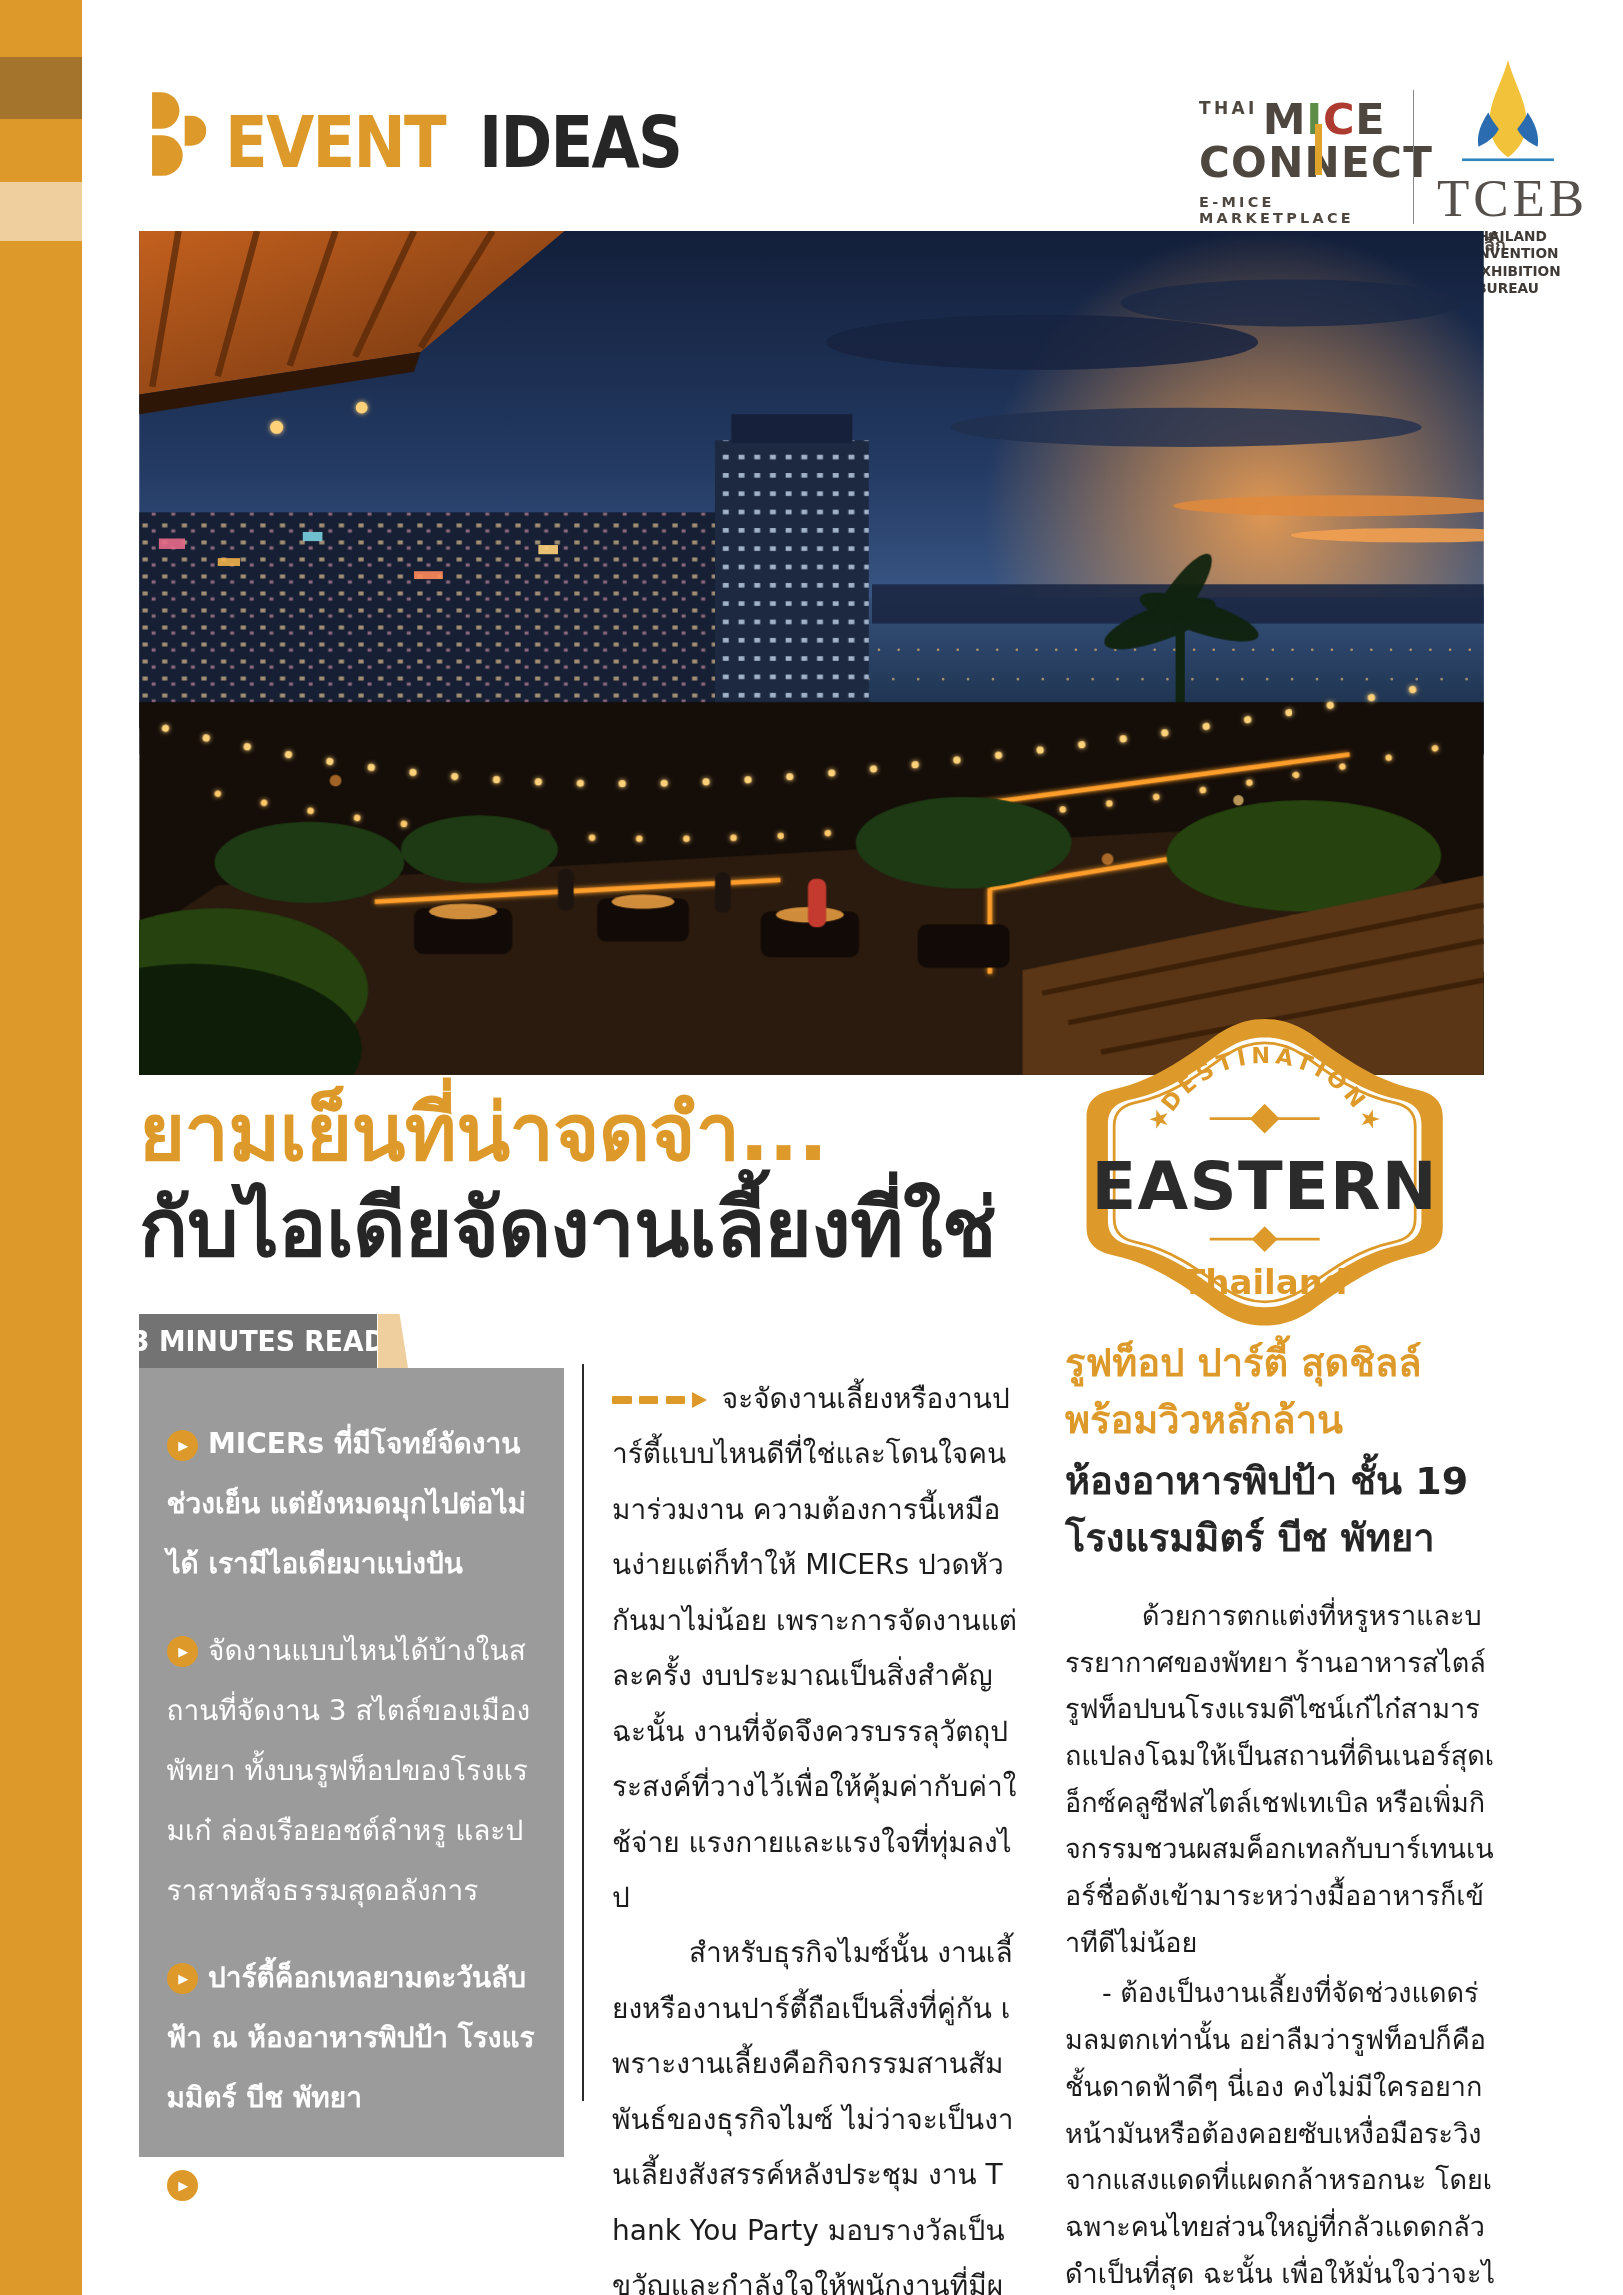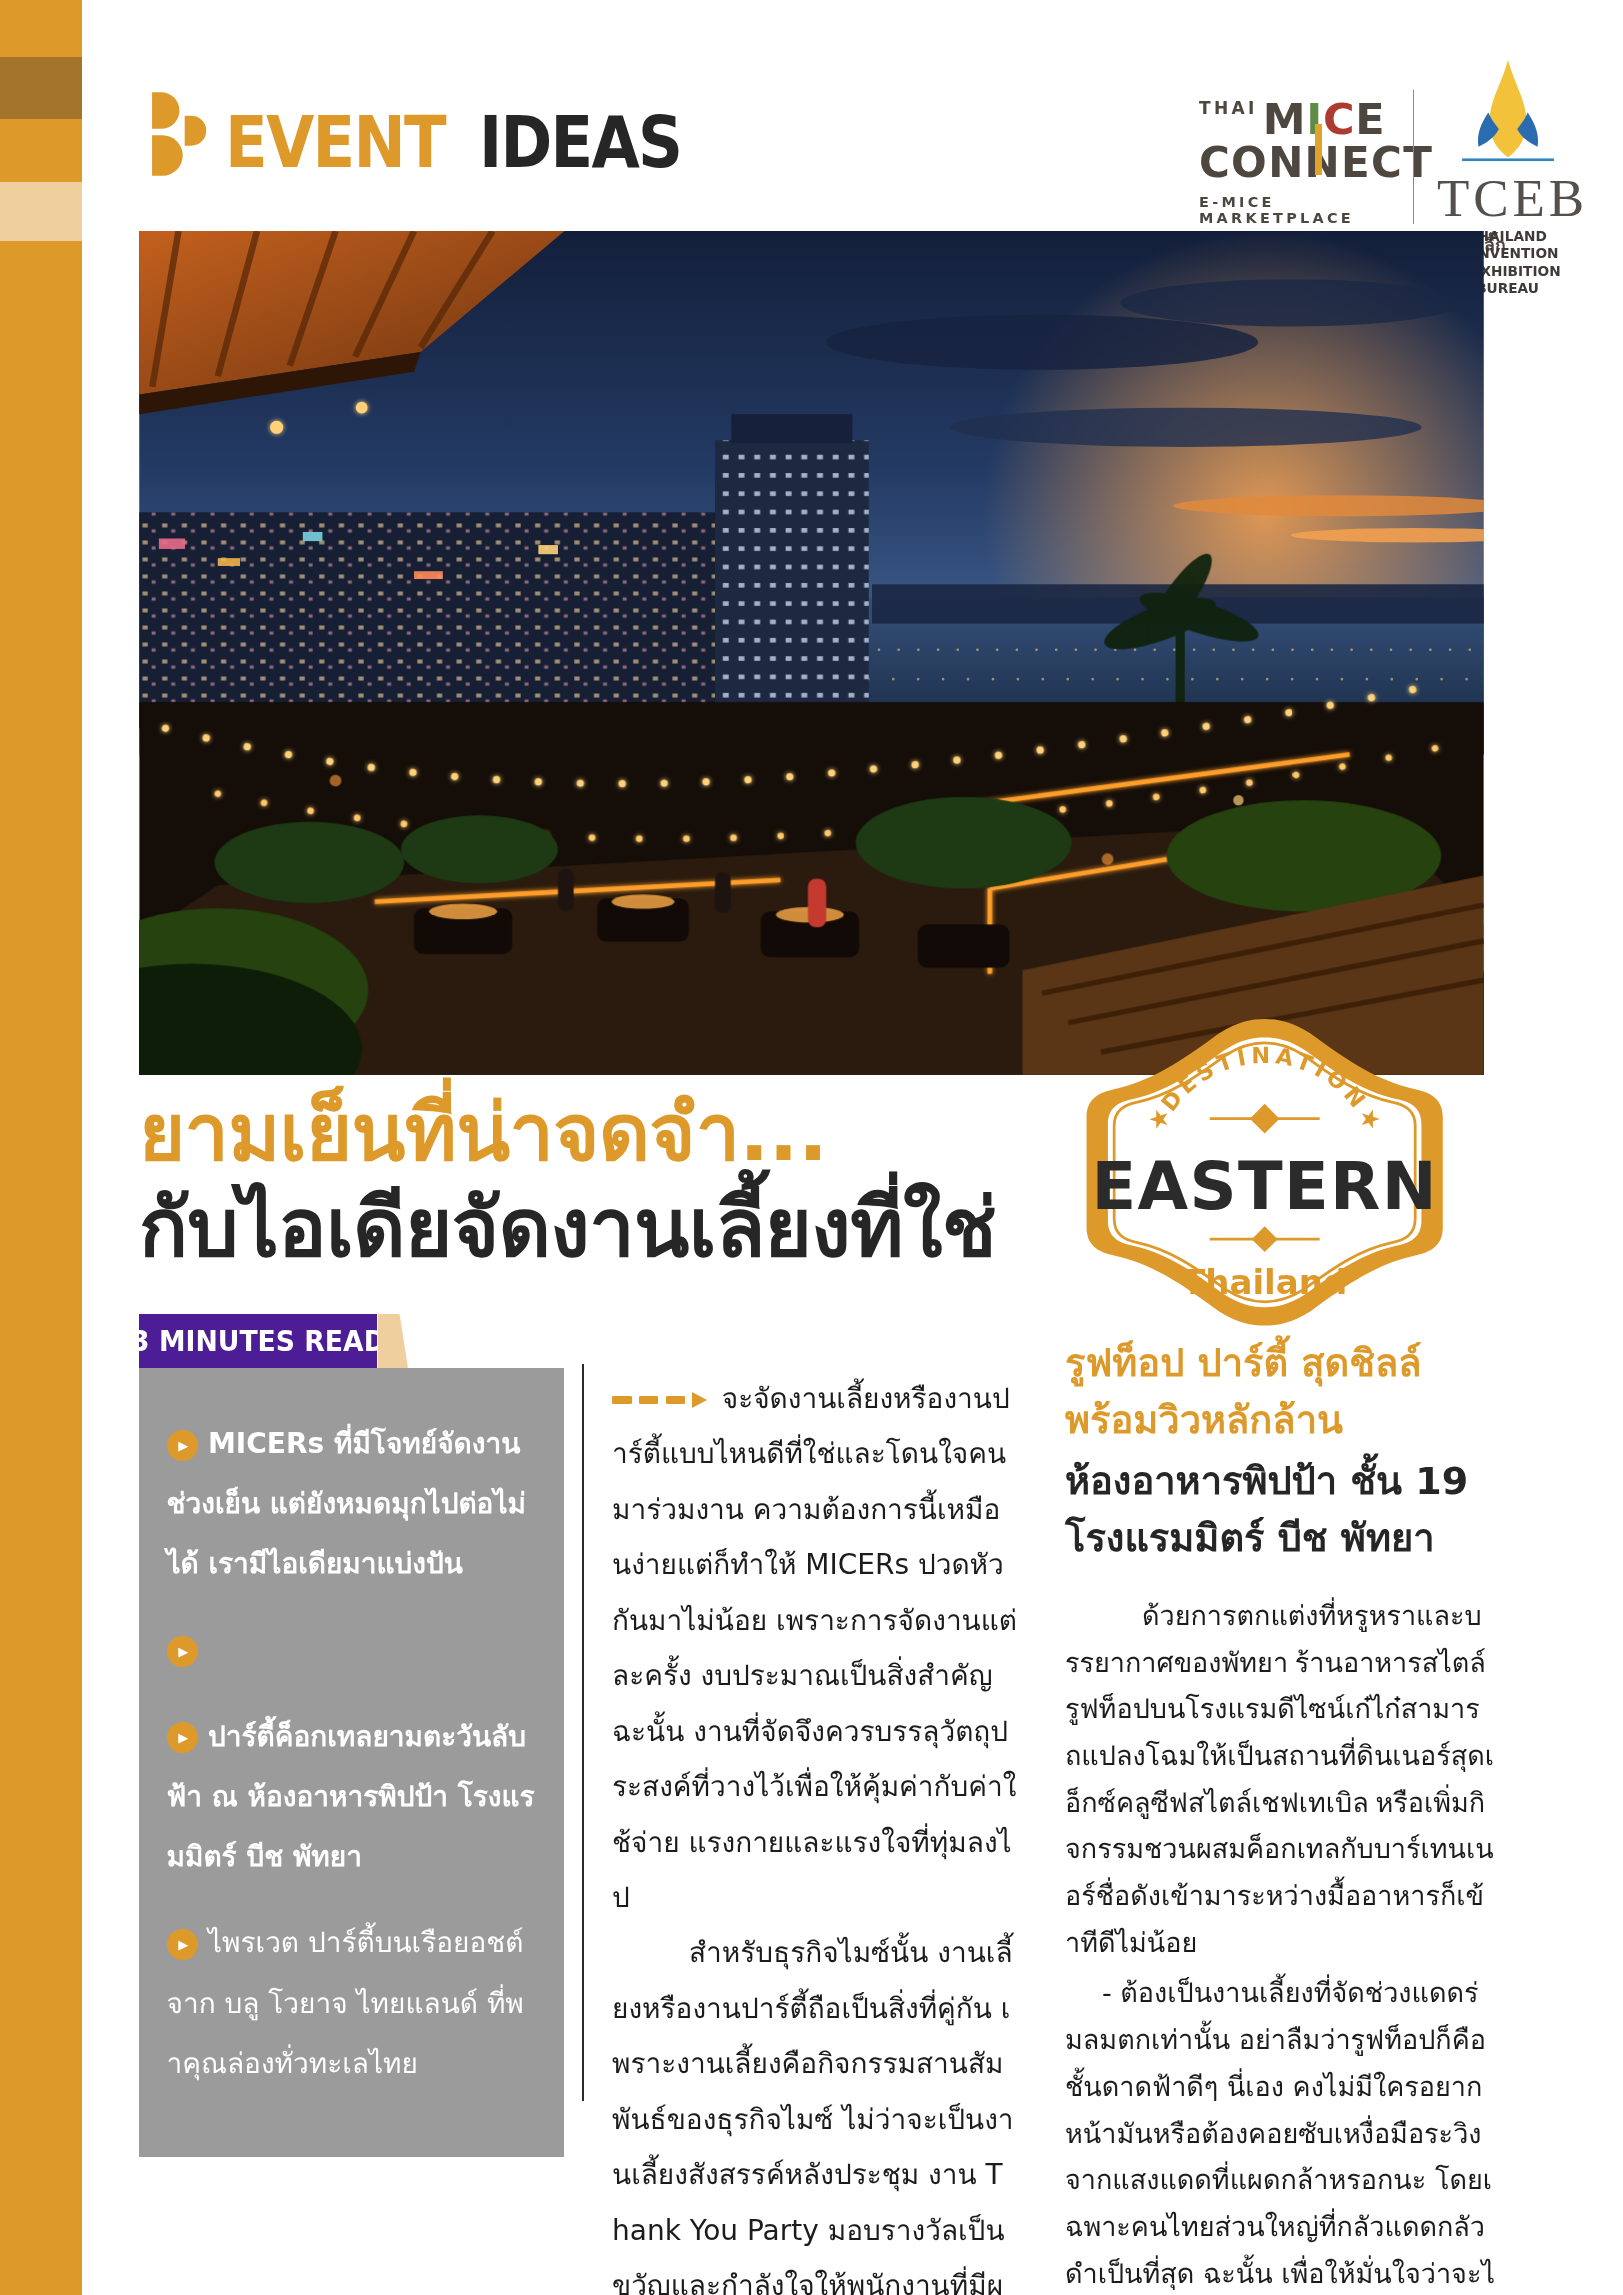--- a/index.html
+++ b/index.html
@@ -39,21 +39,21 @@
 
   
   #badge{left:1080px;top:1019px;width:370px;height:308px;z-index:5;}
 
   
   .headline{left:139px;font-weight:800;line-height:1.1;letter-spacing:-0.7px;}
   #headline1{top:1090px;font-size:79px;color:#DD9A2B;}
   #headline2{top:1184px;font-size:81px;color:#262626;}
 
   
-  #read-banner{left:139px;top:1314px;width:238px;height:54px;background:#4c1d95;z-index:3;
+  #read-banner{left:139px;top:1314px;width:238px;height:54px;background:#737373;z-index:3;
                display:flex;align-items:center;justify-content:center;}
   #read-banner .lbl{color:#ffffff;font-size:29px;font-weight:800;letter-spacing:0px;transform:scaleX(.92);white-space:nowrap;}
   #read-corner{left:378px;top:1314px;width:30px;height:54px;background:#F0CF9F;
                clip-path:polygon(0 0,72% 0,100% 100%,0 100%);z-index:3;}
 
   
   #sidebar{left:139px;top:1368px;width:425px;height:789px;background:#9B9B9B;
            padding:46px 27.5px 0 27.5px;box-sizing:border-box;}
   .bullet{color:#ffffff;font-size:28px;line-height:2.15;margin-bottom:26px;line-break:anywhere;}
   .bullet.bold{font-weight:700;}
@@ -298,21 +298,21 @@
   <span class="lbl">3 MINUTES READ</span>
 </div>
 <div id="read-corner" class="abs"></div>
 
 <div id="sidebar" class="abs">
   <div class="bullet bold"><span class="play-ico">
         <span>▶</span>
       </span><span>MICERs ที่มีโจทย์จัดงานช่วงเย็น แต่ยังหมดมุกไปต่อไม่ได้ เรามีไอเดียมาแบ่งปัน</span></div>
   <div class="bullet"><span class="play-ico">
         <span>▶</span>
-      </span></div>
+      </span><span>จัดงานแบบไหนได้บ้างในสถานที่จัดงาน 3 สไตล์ของเมืองพัทยา ทั้งบนรูฟท็อปของโรงแรมเก๋ ล่องเรือยอชต์ลำหรู และปราสาทสัจธรรมสุดอลังการ</span></div>
   <div class="bullet bold"><span class="play-ico">
         <span>▶</span>
       </span><span>ปาร์ตี้ค็อกเทลยามตะวันลับฟ้า ณ ห้องอาหารพิปป้า โรงแรมมิตร์ บีช พัทยา</span></div>
   <div class="bullet"><span class="play-ico">
         <span>▶</span>
       </span><span>ไพรเวต ปาร์ตี้บนเรือยอชต์จาก บลู โวยาจ ไทยแลนด์ ที่พาคุณล่องทั่วทะเลไทย</span></div>
 
 </div>
 
 <div id="col-divider" class="abs"></div>

